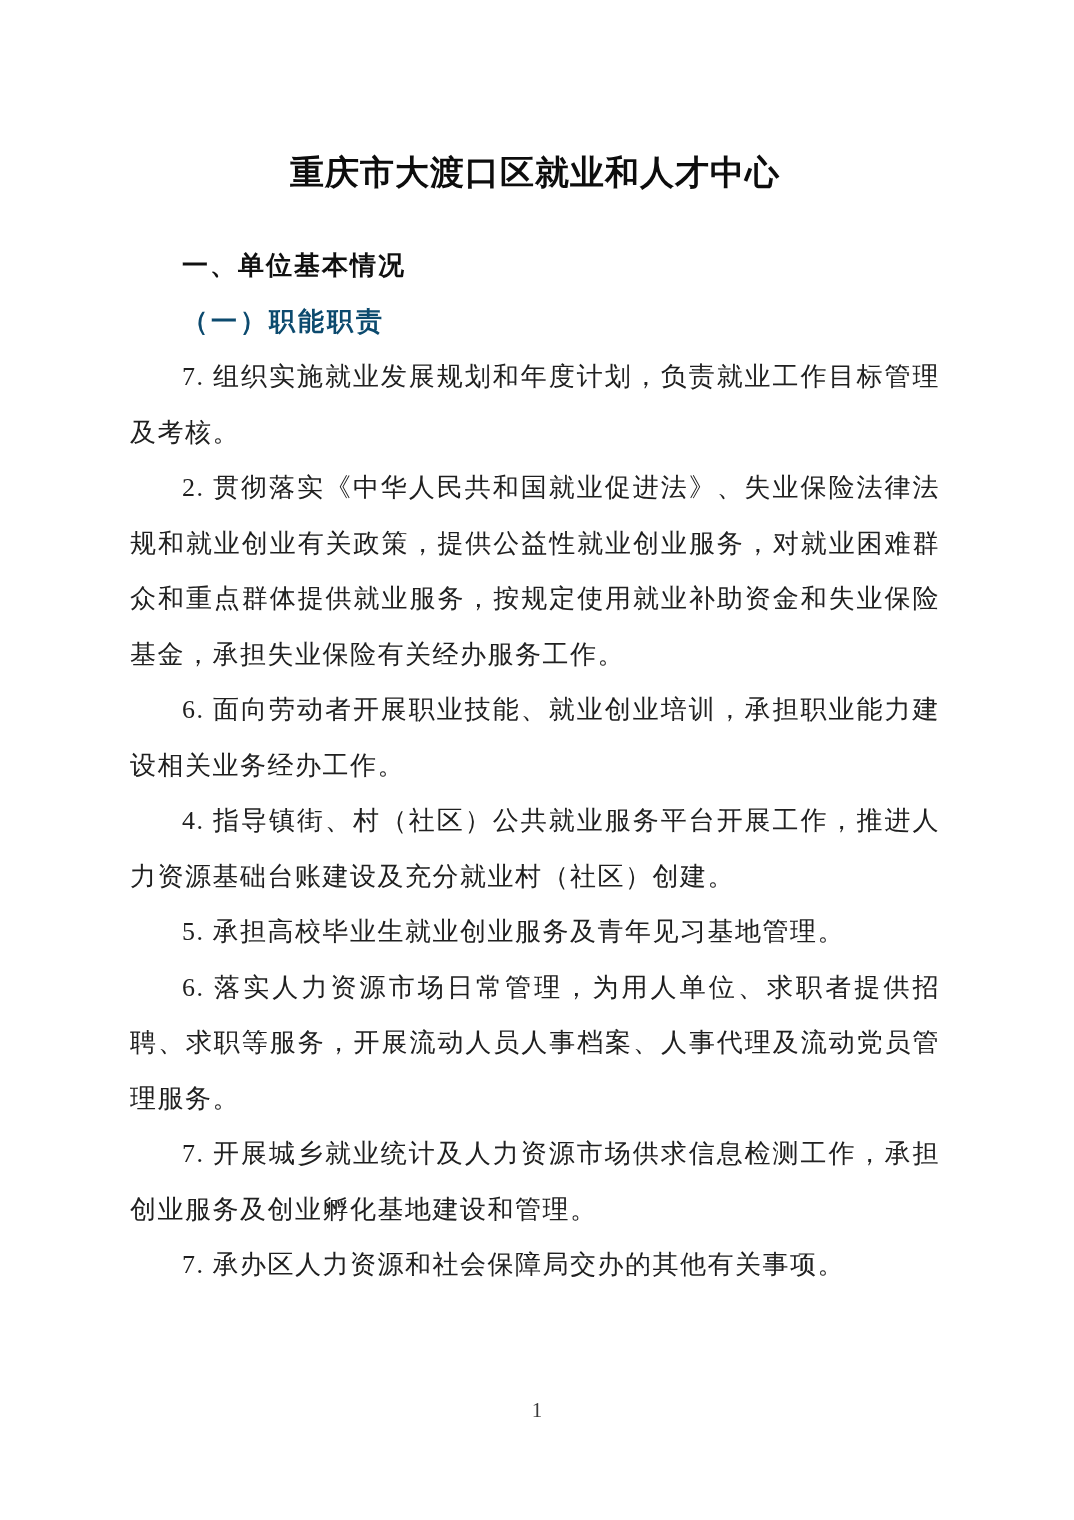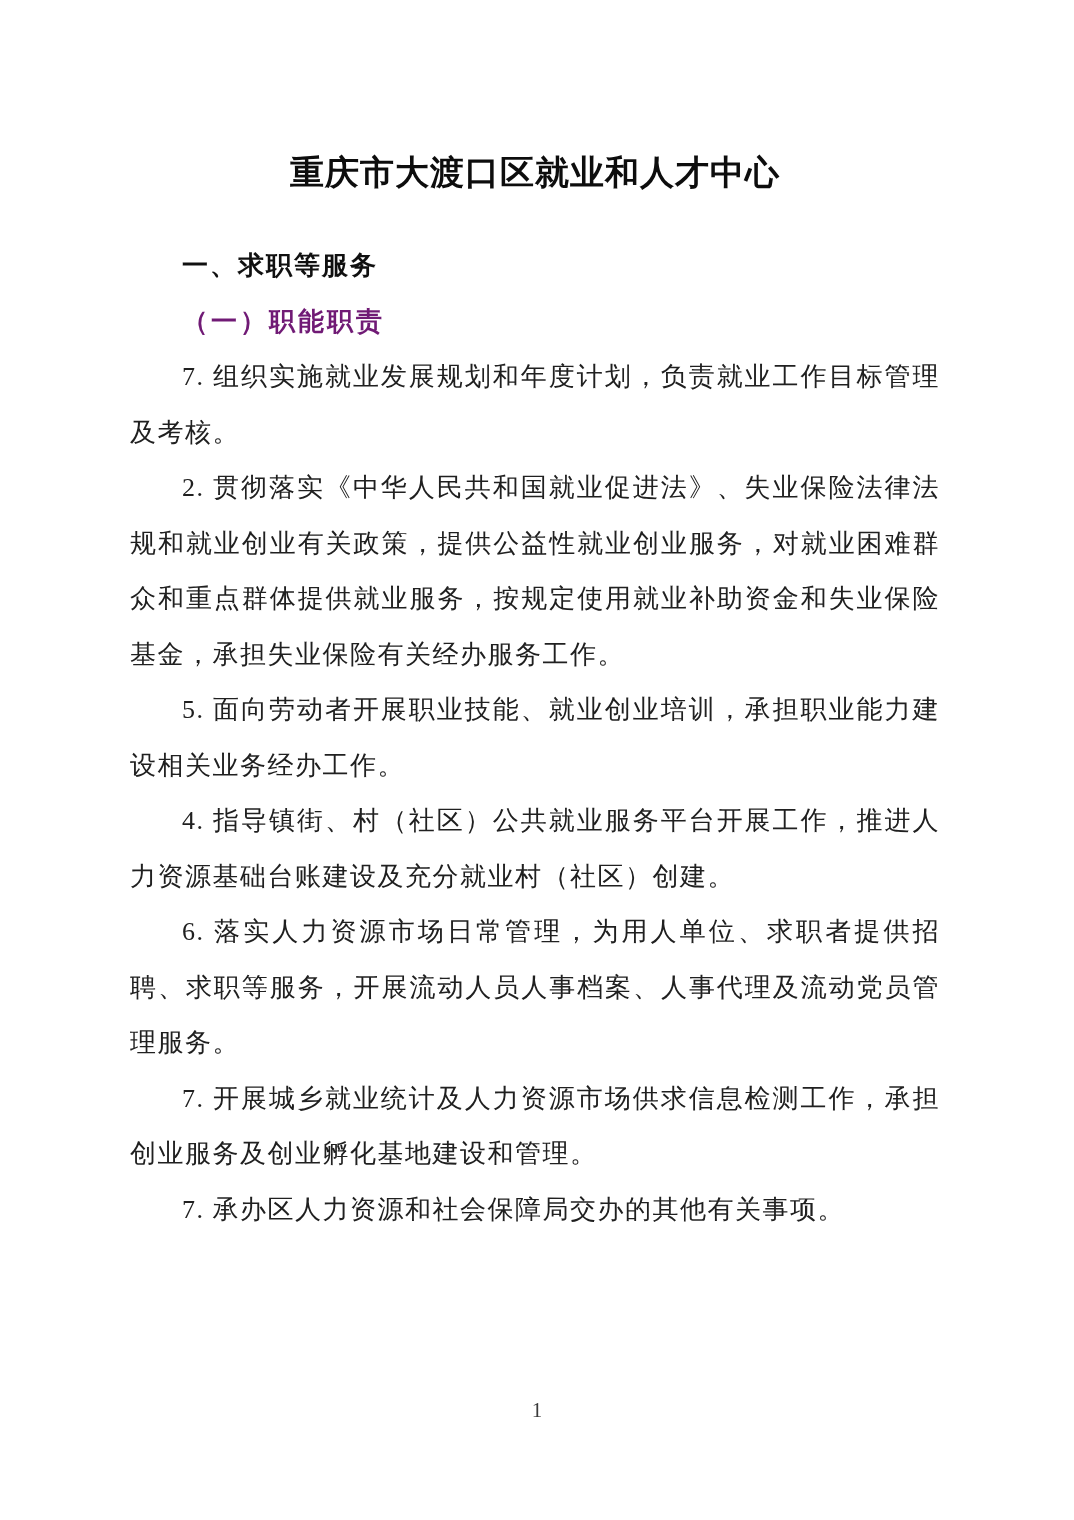--- a/index.html
+++ b/index.html
@@ -41,21 +41,21 @@
   .section-heading {
     font-family: "Liberation Sans", "DejaVu Sans", sans-serif;
     font-weight: bold;
     color: #101010;
     text-indent: 2em;
     letter-spacing: 2px;
   }
   .subsection-heading {
     font-family: "Liberation Serif", "DejaVu Serif", serif;
     font-weight: bold;
-    color: #701a75;
+    color: #0c4a6e;
     text-indent: 2em;
     letter-spacing: 3px;
   }
   .para {
     margin: 0;
     text-indent: 2em;
     text-align: justify;
     text-align-last: left;
     text-justify: inter-character;
     letter-spacing: 1.5px;
@@ -75,28 +75,29 @@
 <body>
 
 <div class="page">
   <div class="content">
 
     <div class="doc-title">
       <div>重庆市大渡口区就业和人才中心</div>
     </div>
 
     <div class="body-block">
-      <div class="section-heading">一、求职等服务</div>
+      <div class="section-heading">一、单位基本情况</div>
 
       <div class="subsection-heading">（一）职能职责</div>
 
       <p class="para">7. 组织实施就业发展规划和年度计划，负责就业工作目标管理及考核。</p>
       <p class="para">2. 贯彻落实《中华人民共和国就业促进法》、失业保险法律法规和就业创业有关政策，提供公益性就业创业服务，对就业困难群众和重点群体提供就业服务，按规定使用就业补助资金和失业保险基金，承担失业保险有关经办服务工作。</p>
-      <p class="para">5. 面向劳动者开展职业技能、就业创业培训，承担职业能力建设相关业务经办工作。</p>
+      <p class="para">6. 面向劳动者开展职业技能、就业创业培训，承担职业能力建设相关业务经办工作。</p>
       <p class="para">4. 指导镇街、村（社区）公共就业服务平台开展工作，推进人力资源基础台账建设及充分就业村（社区）创建。</p>
+      <p class="para">5. 承担高校毕业生就业创业服务及青年见习基地管理。</p>
       <p class="para">6. 落实人力资源市场日常管理，为用人单位、求职者提供招聘、求职等服务，开展流动人员人事档案、人事代理及流动党员管理服务。</p>
       <p class="para">7. 开展城乡就业统计及人力资源市场供求信息检测工作，承担创业服务及创业孵化基地建设和管理。</p>
       <p class="para">7. 承办区人力资源和社会保障局交办的其他有关事项。</p>
     </div>
   </div>
 
   <div class="page-number">1</div>
 </div>
 
 </body></html>

